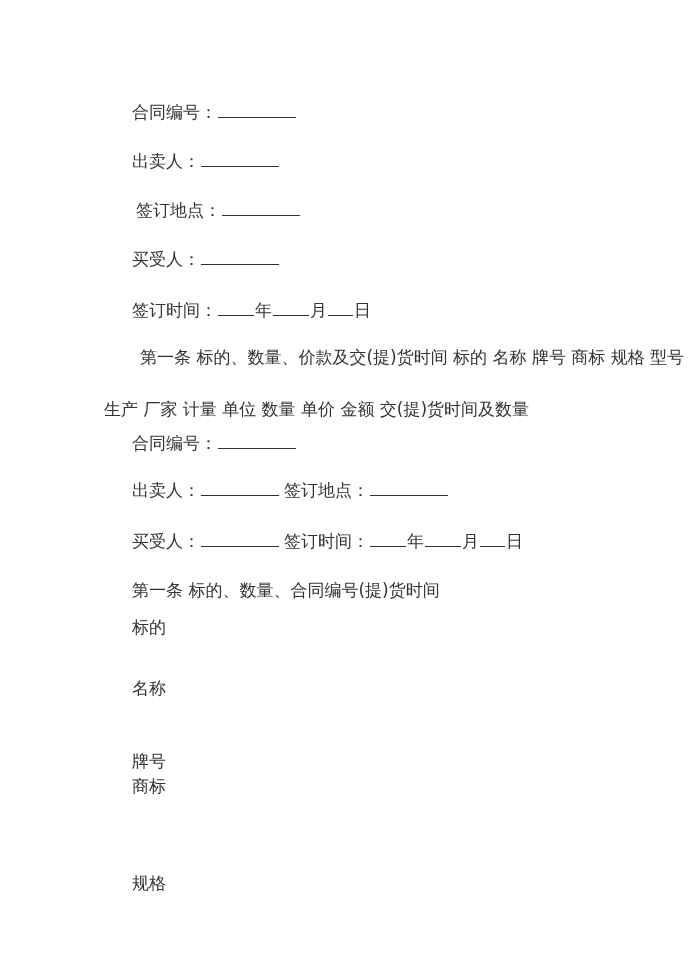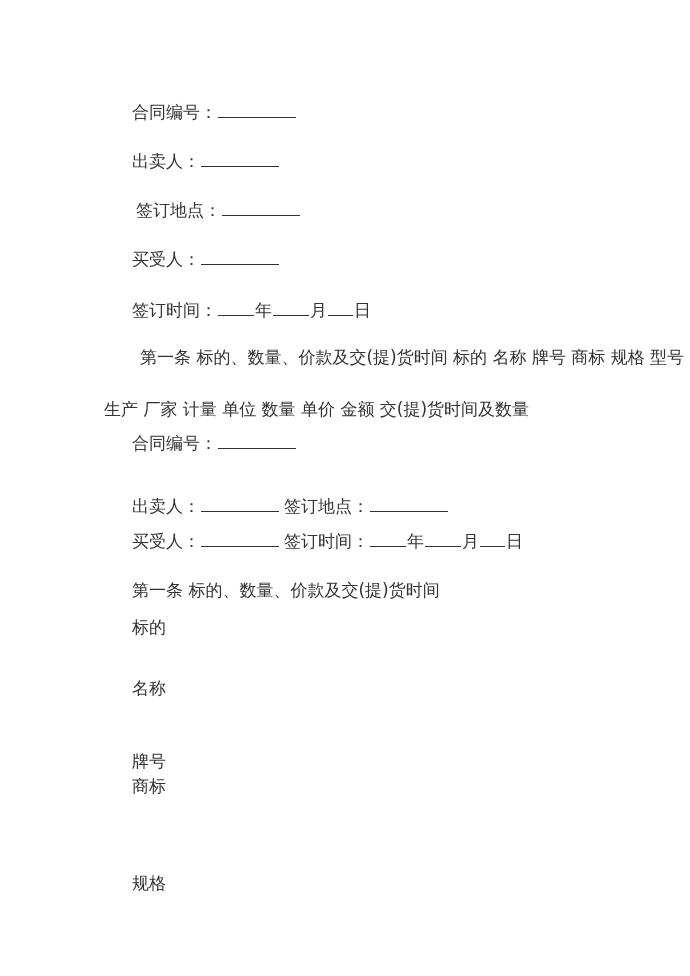--- a/index.html
+++ b/index.html
@@ -60,29 +60,29 @@
     <span>签订时间：</span><span class="blank b36"></span><span>年</span><span class="blank b36"></span><span>月</span><span class="blank b24"></span><span>日</span>
   </div>
 
   <div class="line" style="top:348px; left:140px;">第一条 标的、数量、价款及交(提)货时间 标的 名称 牌号 商标 规格 型号</div>
   <div class="line" style="top:400px; left:104px;">生产 厂家 计量 单位 数量 单价 金额 交(提)货时间及数量</div>
 
   <div class="line" style="top:434px;">
     <span>合同编号：</span><span class="blank b80"></span>
   </div>
 
-  <div class="line" style="top:497px;">
+  <div class="line" style="top:481px;">
     <span>出卖人：</span><span class="blank b80"></span><span class="gap"></span><span>签订地点：</span><span class="blank b80"></span>
   </div>
 
   <div class="line" style="top:532px;">
     <span>买受人：</span><span class="blank b80"></span><span class="gap"></span><span>签订时间：</span><span class="blank b36"></span><span>年</span><span class="blank b36"></span><span>月</span><span class="blank b24"></span><span>日</span>
   </div>
 
-  <div class="line" style="top:581px;">第一条 标的、数量、价款及交(提)货时间</div>
+  <div class="line" style="top:581px;">第一条 标的、数量、合同编号(提)货时间</div>
 
   <div class="line" style="top:618px;">标的</div>
   <div class="line" style="top:679px;">名称</div>
   <div class="line" style="top:752px;">牌号</div>
   <div class="line" style="top:777px;">商标</div>
   <div class="line" style="top:826px;margin-top:48px;">规格</div>
 
 </div>
 
 </body></html>

